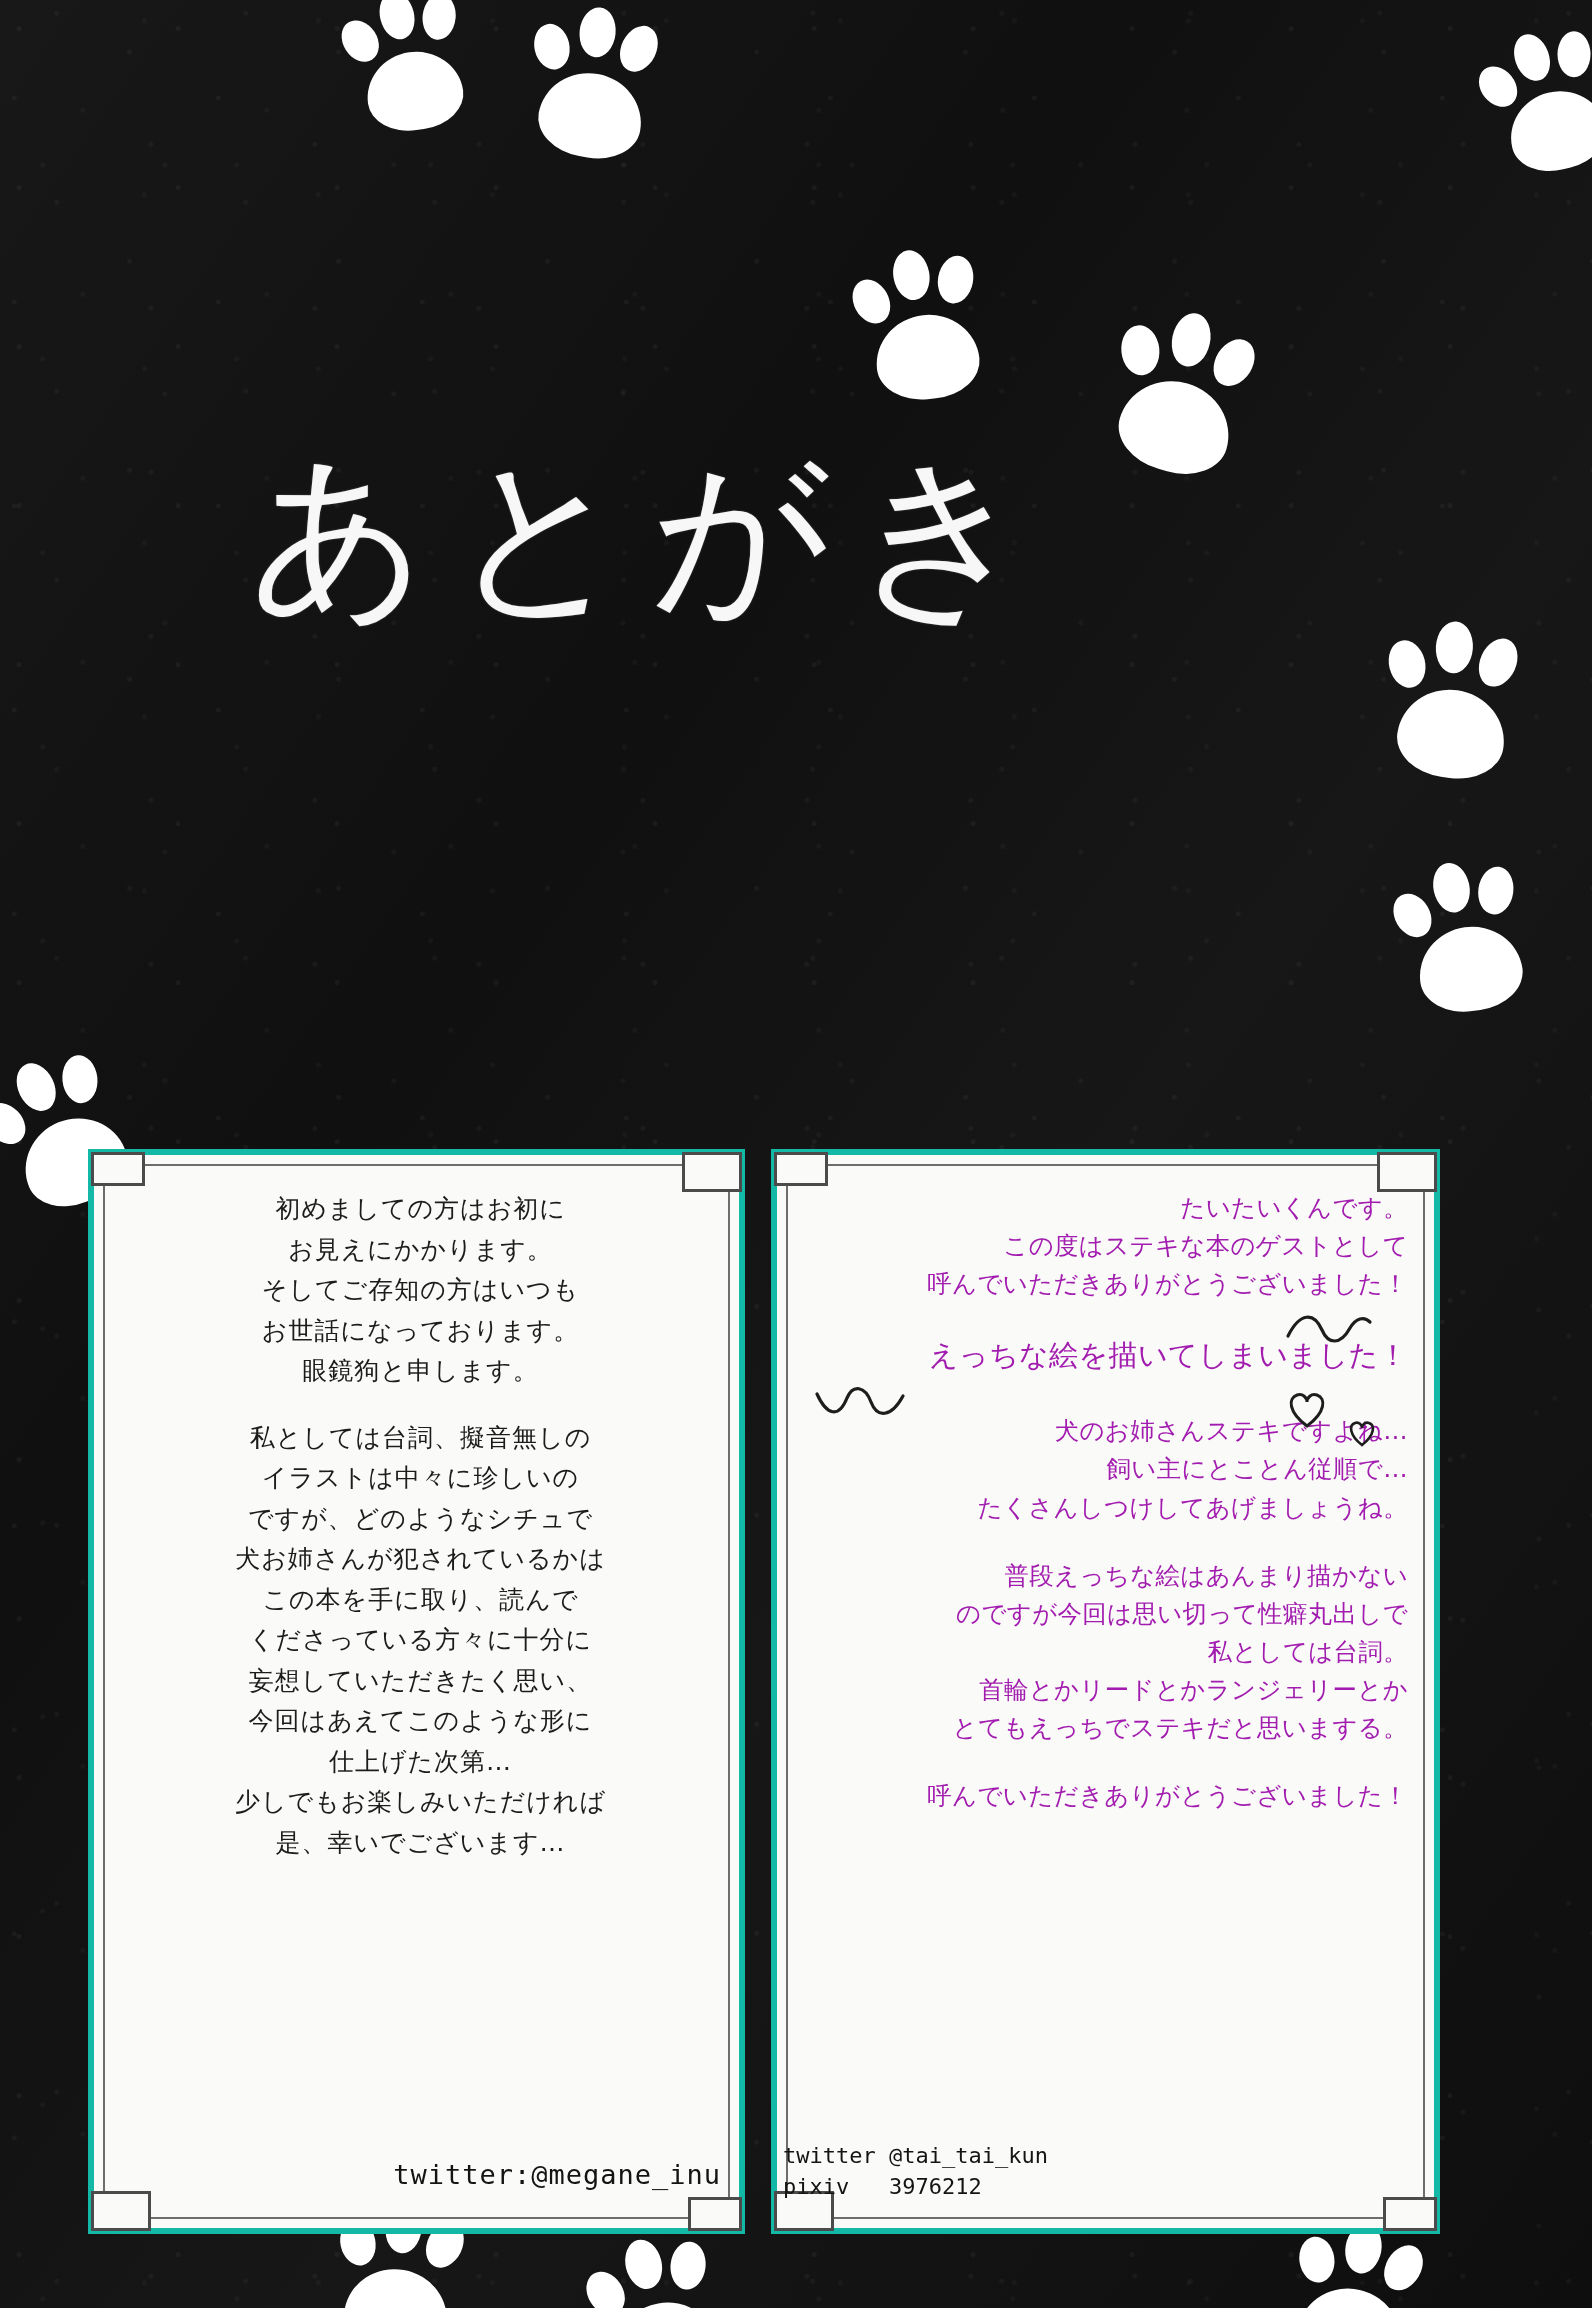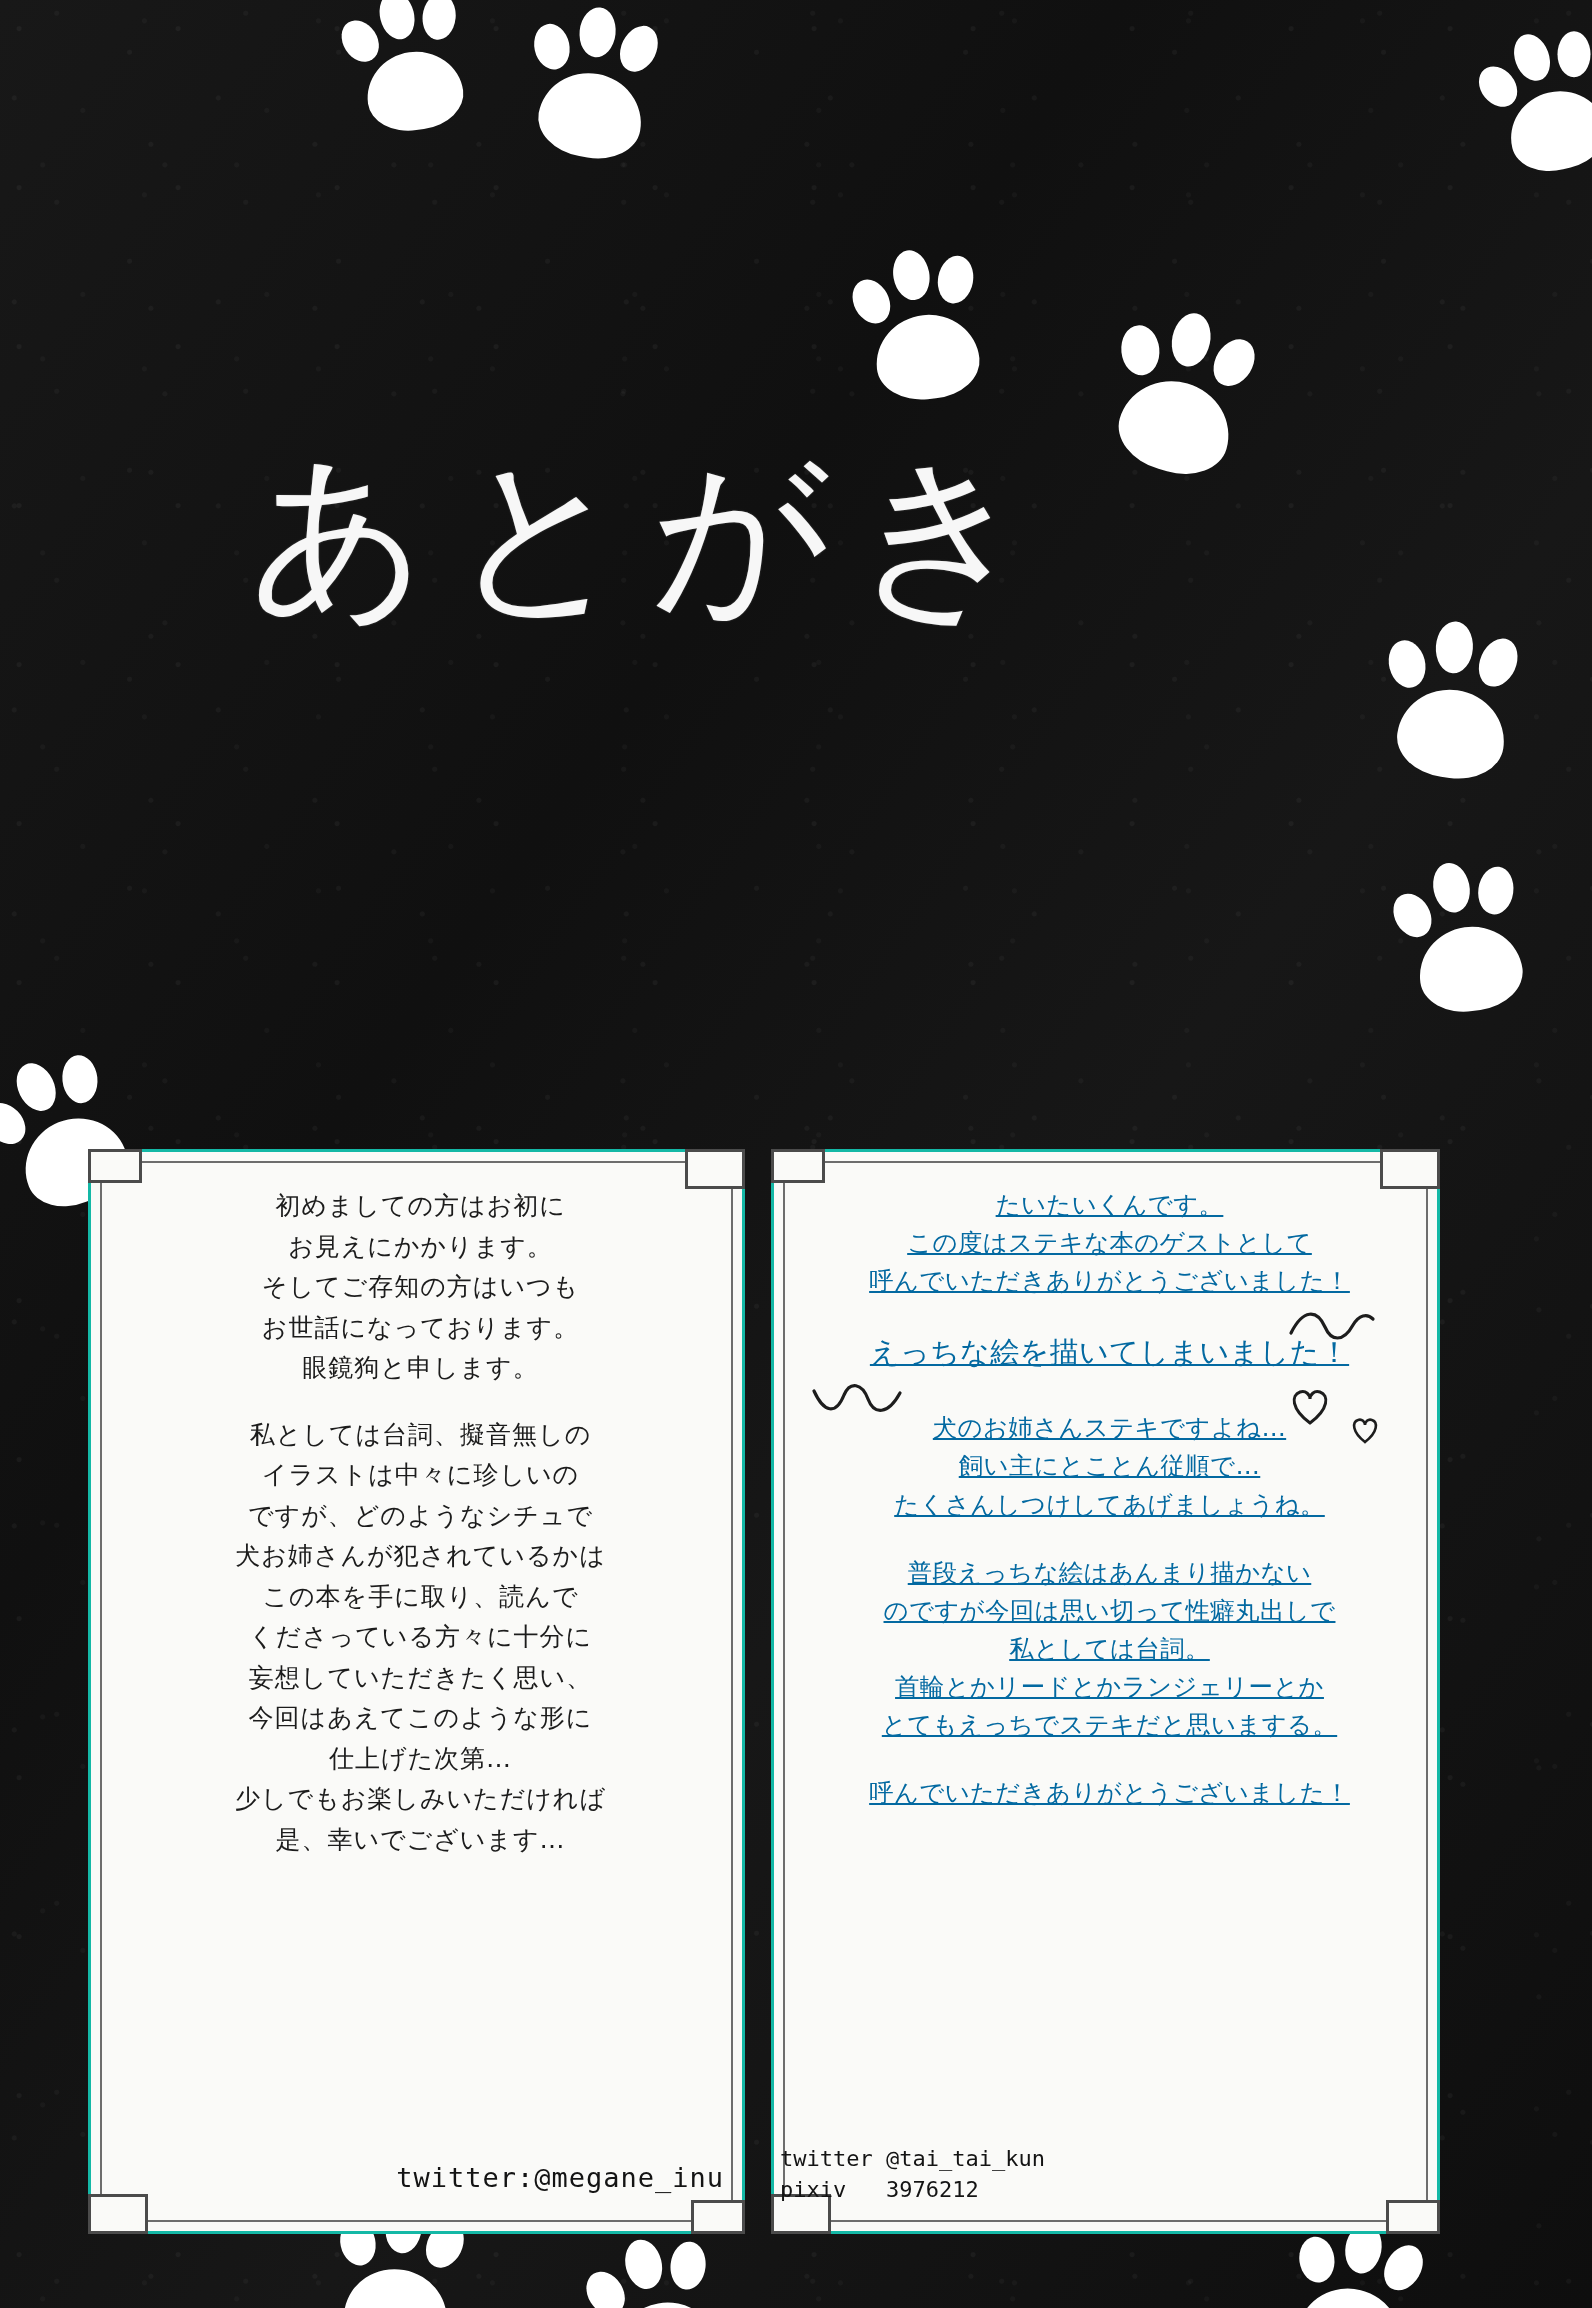--- a/index.html
+++ b/index.html
@@ -64,21 +64,21 @@
     white-space: nowrap;
     text-shadow: 0 0 2px rgba(255,255,255,0.25);
   }
 
   
   .card {
     position: absolute;
     background: #fafaf8;
     color: #1a1a1a;
     box-sizing: border-box;
-    border: 3px solid #14b8a6;
+    border: 6px solid #14b8a6;
   }
   .card::before {
     
     content: "";
     position: absolute;
     left: 9px; right: 9px; top: 9px; bottom: 9px;
     border: 2px solid #6d6d6d;
     pointer-events: none;
   }
   .card .corner {
@@ -112,26 +112,25 @@
   .hand-center {
     text-align: center;
     font-size: 25px;
     line-height: 1.62;
     color: #1c1c1c;
     letter-spacing: 1px;
   }
   .hand-center p { margin: 0 0 26px 0; }
 
   .plain-left {
-    text-align: center;
+    text-align: right;
     font-size: 24.4px;
     line-height: 1.56;
-    color: #0369a1;
+    color: #a21caf;
     letter-spacing: 0.4px;
-    text-decoration: underline;
   }
   .plain-left p { margin: 0 0 30px 0; }
   .plain-left p.big {
     font-size: 29px;
     margin-bottom: 34px;
   }
 
   .twitter-left {
     position: absolute;
     right: 18px;

